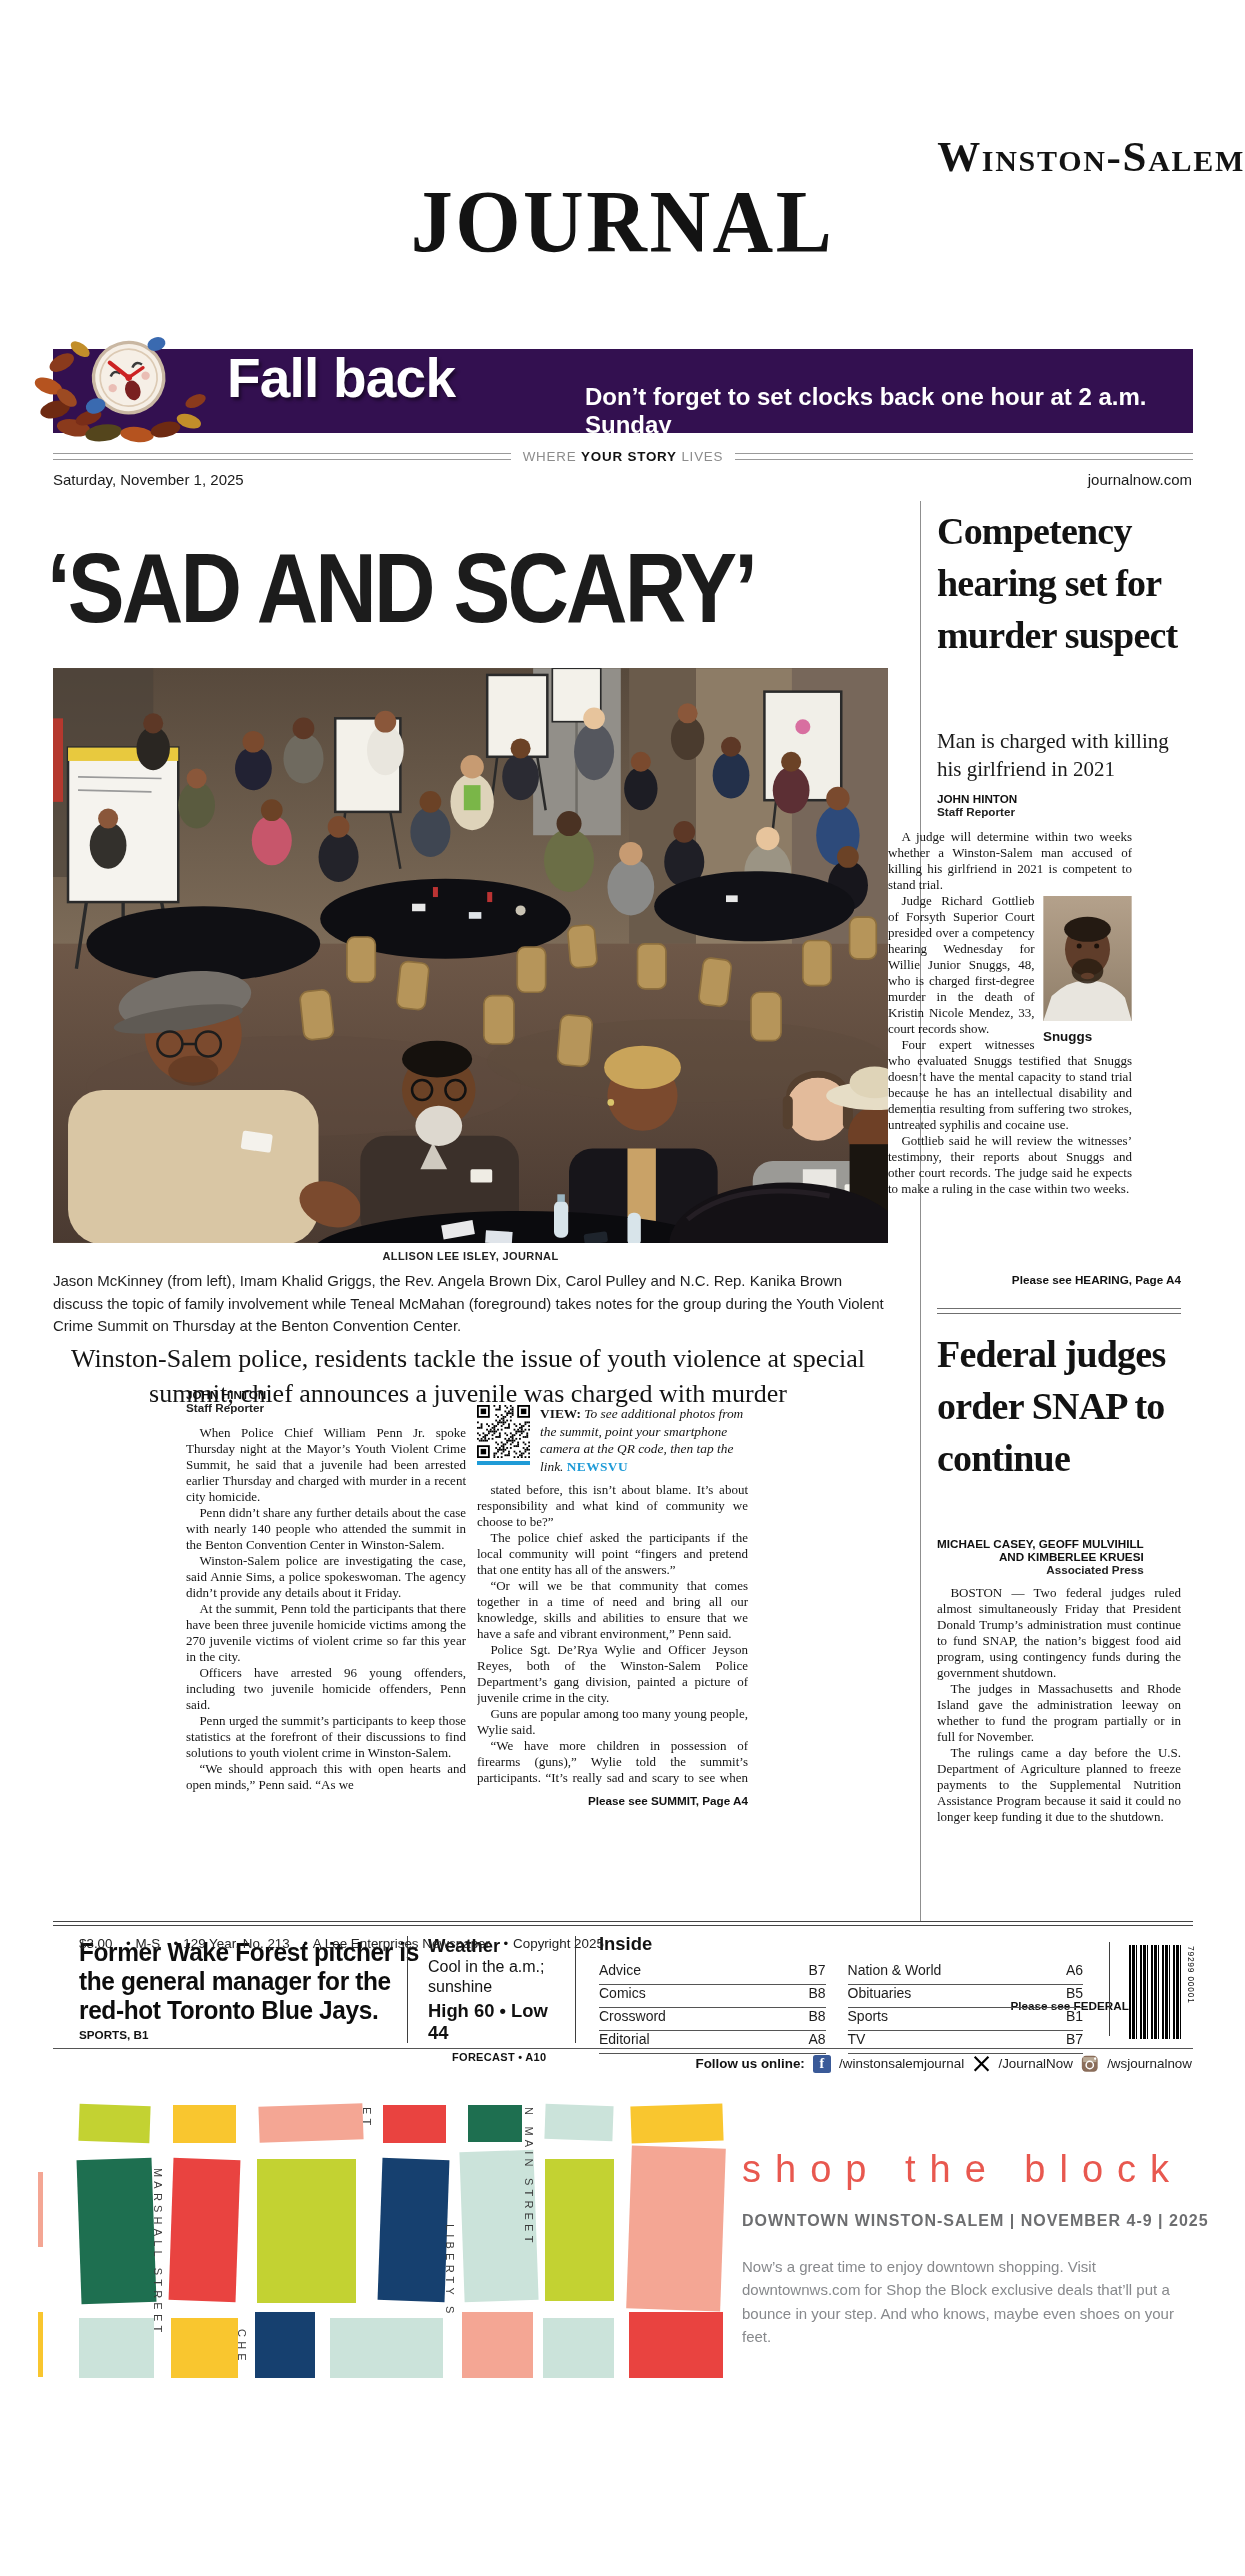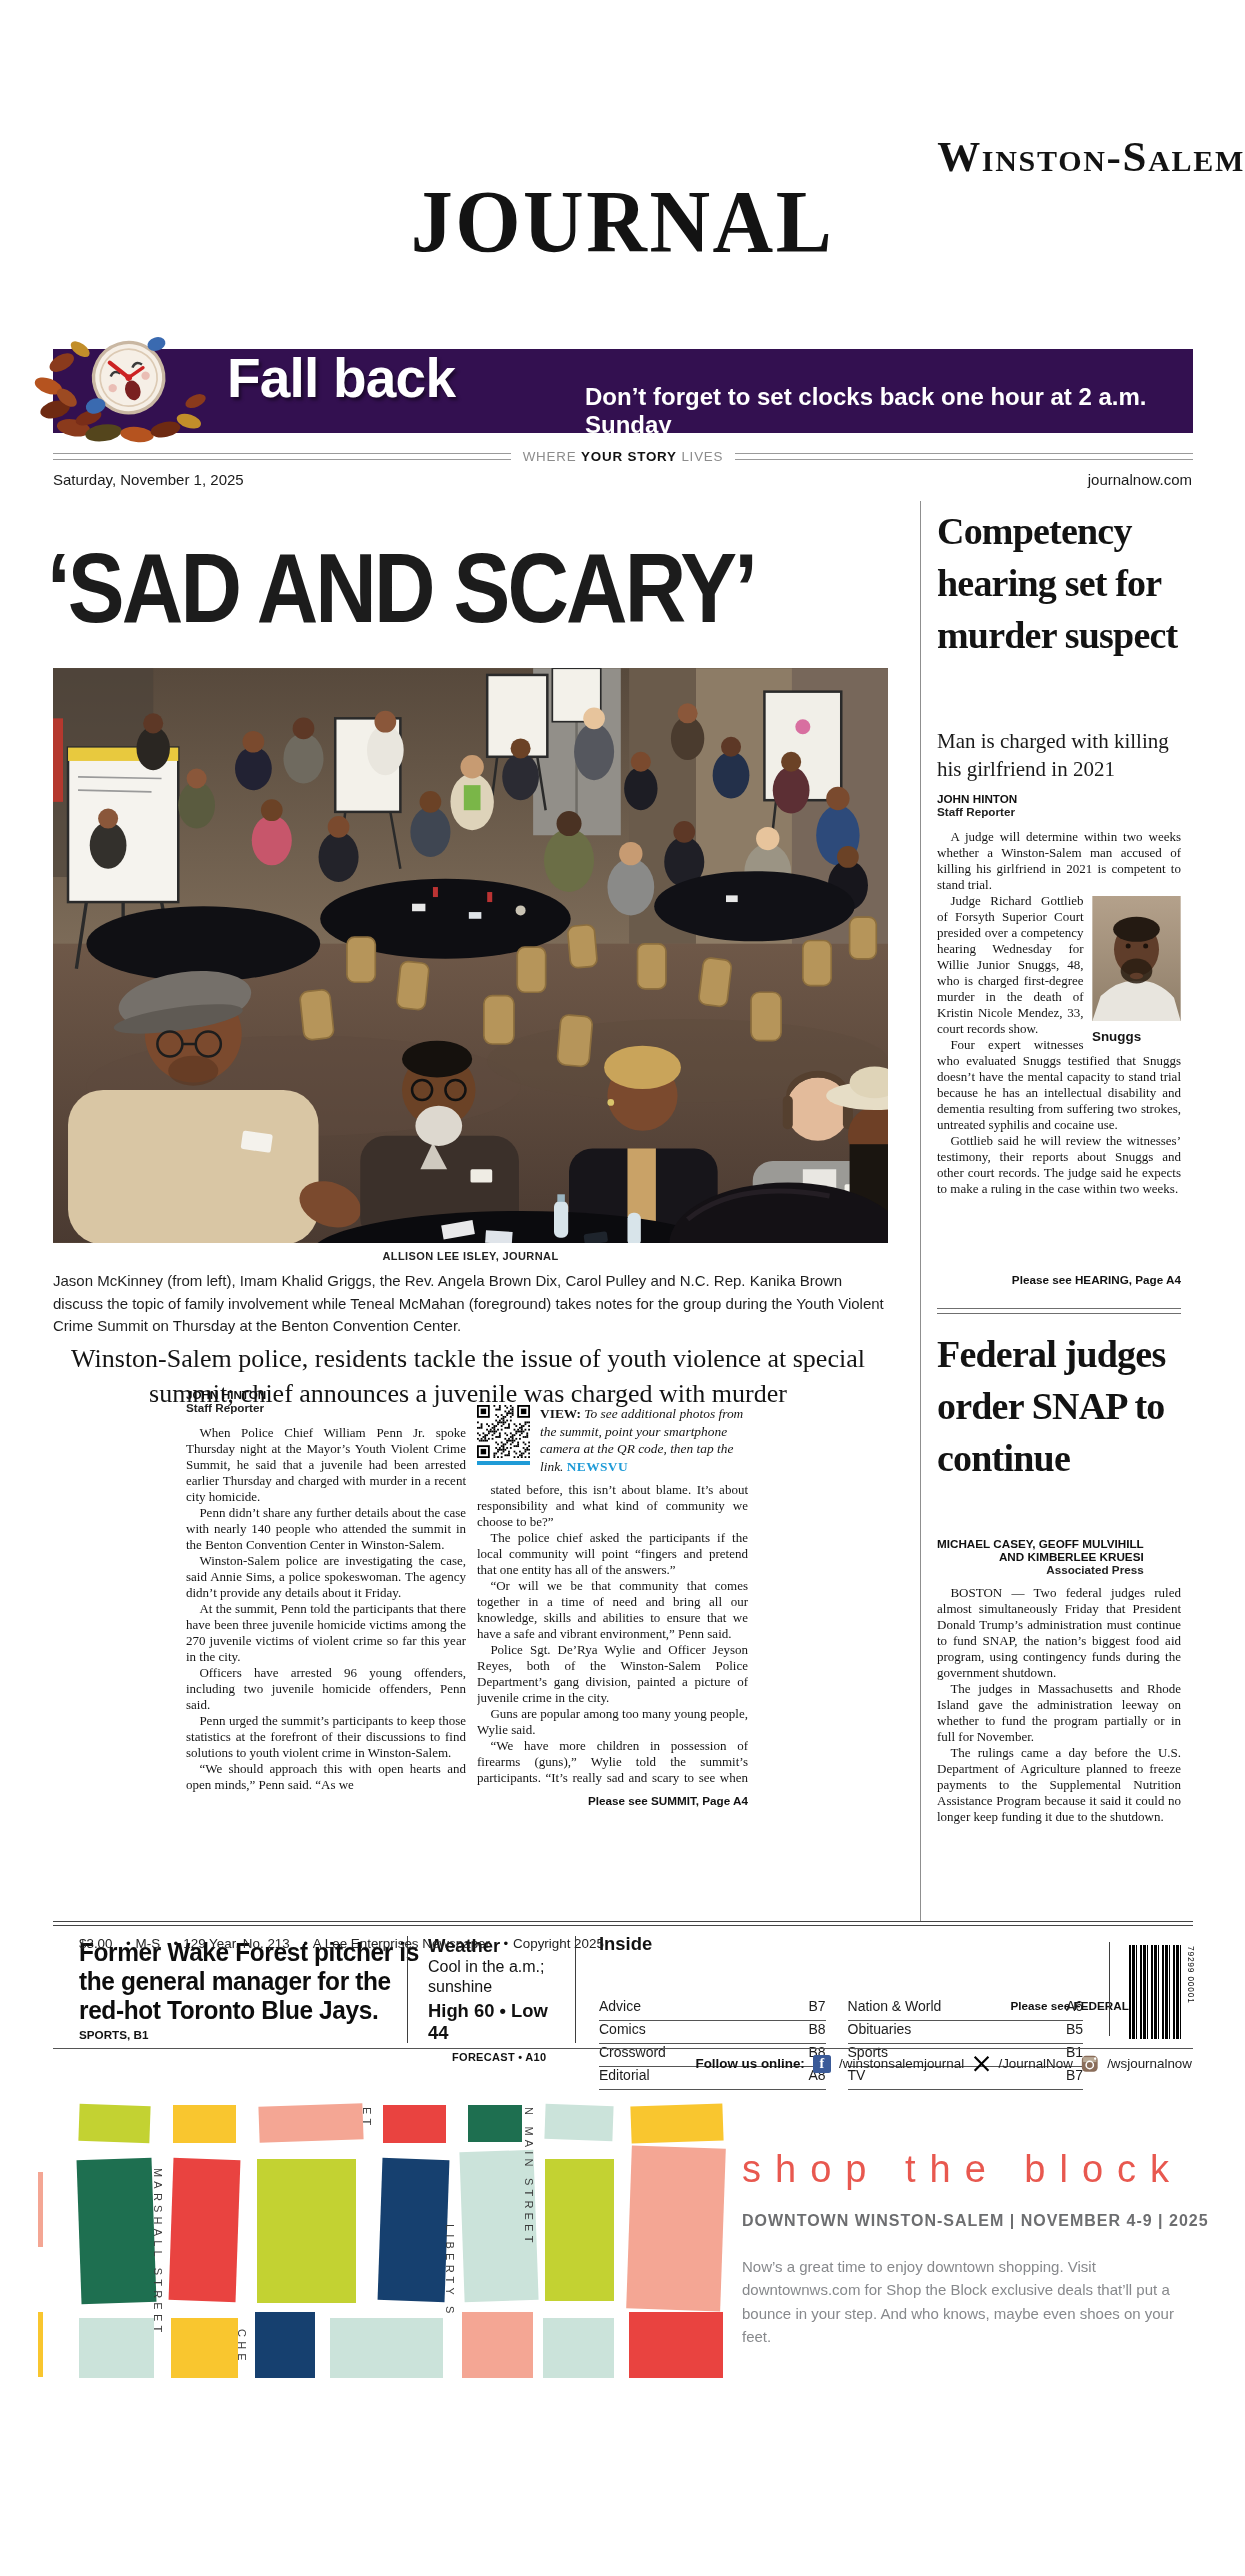--- a/index.html
+++ b/index.html
@@ -64,21 +64,21 @@
   
   .rc-head{font-family:"Liberation Serif", serif;font-weight:700;font-size:38px;
     line-height:52px;letter-spacing:-0.8px;color:#131313;}
   .rc1-head{top:505px;left:937px;width:251px;}
   .rc1-sub{top:728px;left:937px;width:251px;font-family:"Liberation Serif", serif;
     font-size:21px;line-height:27.6px;color:#1a1a1a;}
   .rc1-byline{top:792px;left:937px;}
   .rc-body{font-family:"Liberation Serif", serif;font-size:13px;line-height:16px;
     text-align:justify;color:#141414;}
   .rc-body p{margin:0;text-indent:13.4px;}
-  .rc1-body{top:829px;left:937px;width:244px;height:441px;overflow:hidden;}
+  .rc1-body{top:829px;left:888px;width:244px;height:441px;overflow:hidden;}
   .mugwrap{float:right;width:89px;margin:3.3px 0 1.7px 8.4px;}
   .mug-caption{font-family:"Liberation Sans", sans-serif;font-size:13.4px;font-weight:800;
     margin-top:3.3px;text-indent:0;text-align:left;}
   .rc1-jump{top:1273px;left:937px;width:244px;}
   .rc-rule{top:1308px;left:937px;width:244px;height:4.2px;
     border-top:0.8px solid #6f6f6f;border-bottom:0.8px solid #6f6f6f;}
   .rc2-head{top:1328px;left:937px;width:251px;}
   .rc2-byline{top:1537px;left:937px;text-align:right;}
   .rc2-body{top:1585px;left:937px;width:244px;height:277px;overflow:hidden;}
   .rc2-jump{top:1978px;left:937px;width:244px;margin-top:21px;}
@@ -94,21 +94,21 @@
   .v2{top:1936px;left:575px;height:107px;}
   .v3{top:1942px;left:1109px;height:94px;}
   .weather{top:1935px;left:428px;width:138px;}
   .weather .wt{font-size:18.4px;font-weight:800;}
   .weather .wl{font-size:16px;line-height:20px;}
   .weather .wh{font-size:18.4px;font-weight:800;margin-top:3.3px;}
   .weather .wf{font-size:11px;font-weight:800;margin-top:6.7px;letter-spacing:0.3px;padding-left:24px;}
   .inside{top:1933px;left:599px;width:484px;}
   .inside .it{font-size:18.4px;font-weight:800;}
   .idx-cols{display:flex;gap:22px;margin-top:6.7px;}
-  .idx-col{width:227px;margin-top:36px;}
+  .idx-col{width:227px;}
   .idx-col.c2{width:236px;}
   .idx-row{display:flex;justify-content:space-between;font-size:14px;color:#1c1c1c;
     border-bottom:0.8px solid #555;height:22px;align-items:flex-start;}
   .barcode{top:1945px;left:1129px;width:55px;height:94px;
     background:repeating-linear-gradient(90deg,#000 0 1.7px,#fff 1.7px 3.3px,#000 3.3px 5.8px,#fff 5.8px 6.7px,#000 6.7px 7.5px,#fff 7.5px 11px);}
   .barcode-digits{top:1946px;left:1186px;height:92px;font-size:8.4px;letter-spacing:0.8px;color:#111;
     writing-mode:vertical-rl;}
   .thin-rule{top:2048px;left:53px;width:1140px;height:0.8px;background:#555;}
   .infobar{top:1936px;left:79px;font-size:13.4px;color:#222;display:flex;gap:8.4px;align-items:center;}
   .dot::before{content:"•";margin:0 5px;color:#111;}

